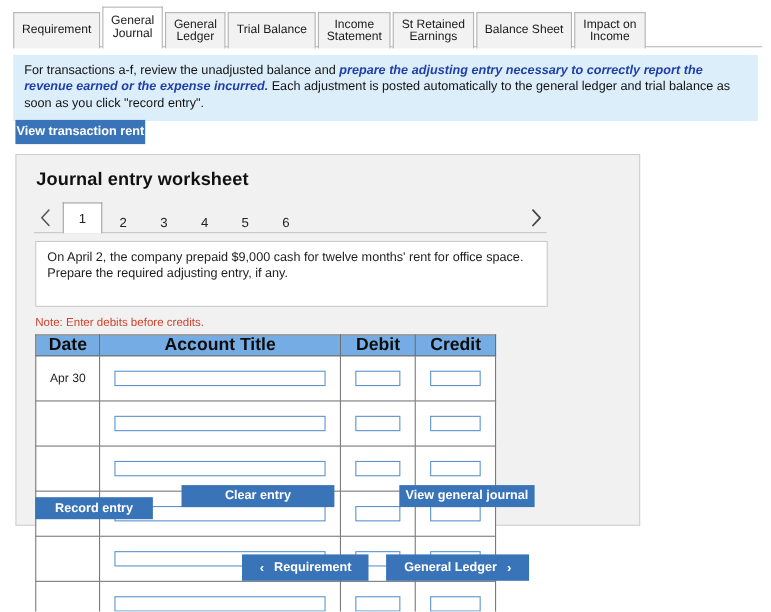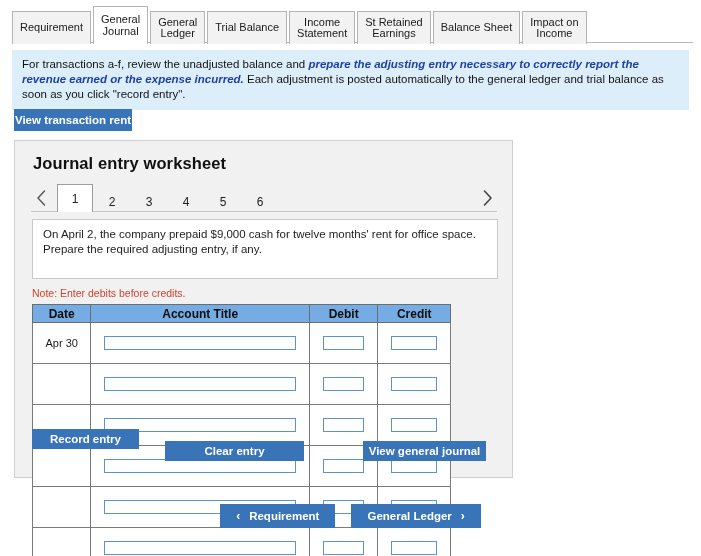--- a/index.html
+++ b/index.html
@@ -107,21 +107,21 @@
     top: 109px;
     width: 118px;
     height: 22px;
   }
 
   
   .panel {
     position: absolute;
     left: 14px;
     top: 140px;
-    width: 499px;
+    width: 568px;
     height: 338px;
     box-sizing: border-box;
     background: #f1f1f1;
     border: 1px solid #cfcfcf;
   }
   .panel-title {
     position: absolute;
     left: 18px;
     top: 13px;
     font-size: 16.5px;
@@ -221,21 +221,21 @@
     left: 17px;
     top: 163px;
     width: 419px;
     border-collapse: collapse;
     table-layout: fixed;
   }
   .jtable th {
     background: #76ace4;
     border: 1px solid #6d6d6d;
     height: 17px;
-    font-size: 12px;
+    font-size: 16px;
     font-weight: bold;
     color: #0d0d0d;
     text-align: center;
     padding: 0;
   }
   .jtable td {
     background: #ffffff;
     border: 1px solid #7a7a7a;
     height: 16px;
     padding: 12px;
@@ -264,21 +264,21 @@
     font-size: 11px;
     color: #111111;
     padding: 0 2px;
     outline: none;
   }
 
   
   .btn-record {
     position: absolute;
     left: 17px;
-    top: 288px;
+    top: 311px;
     width: 107px;
     height: 20px;
   }
   .btn-clear {
     position: absolute;
     left: 150px;
     top: 300px;
     width: 139px;
     height: 20px;
   }

